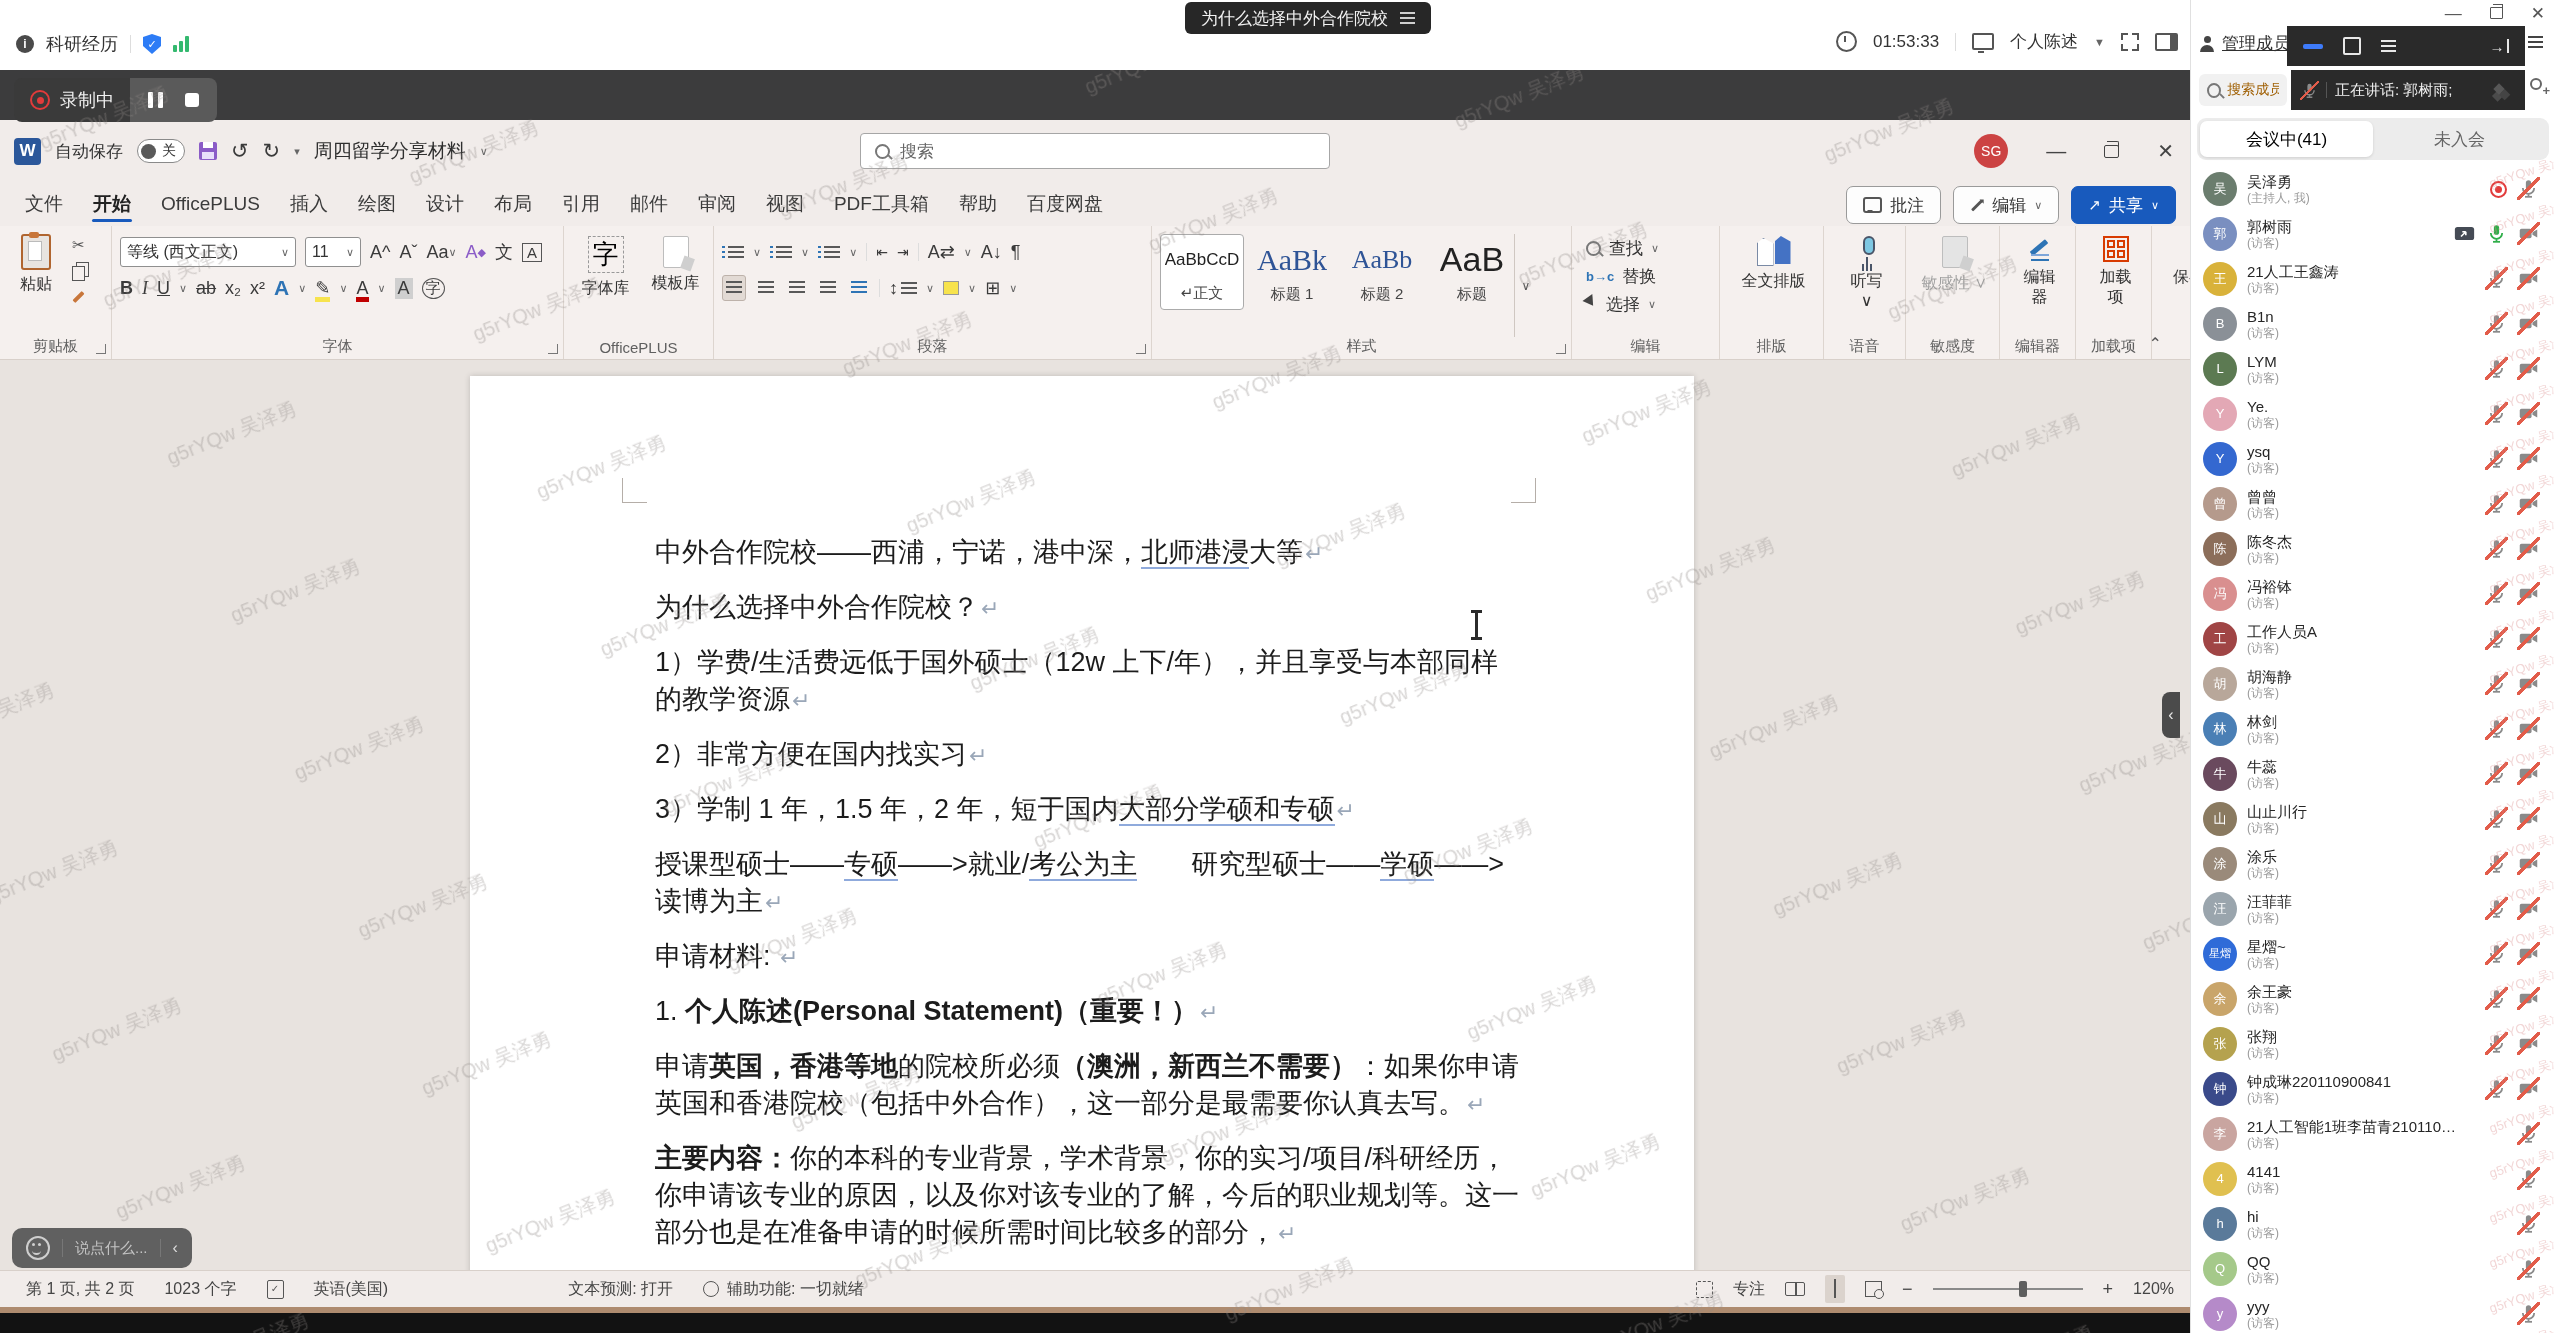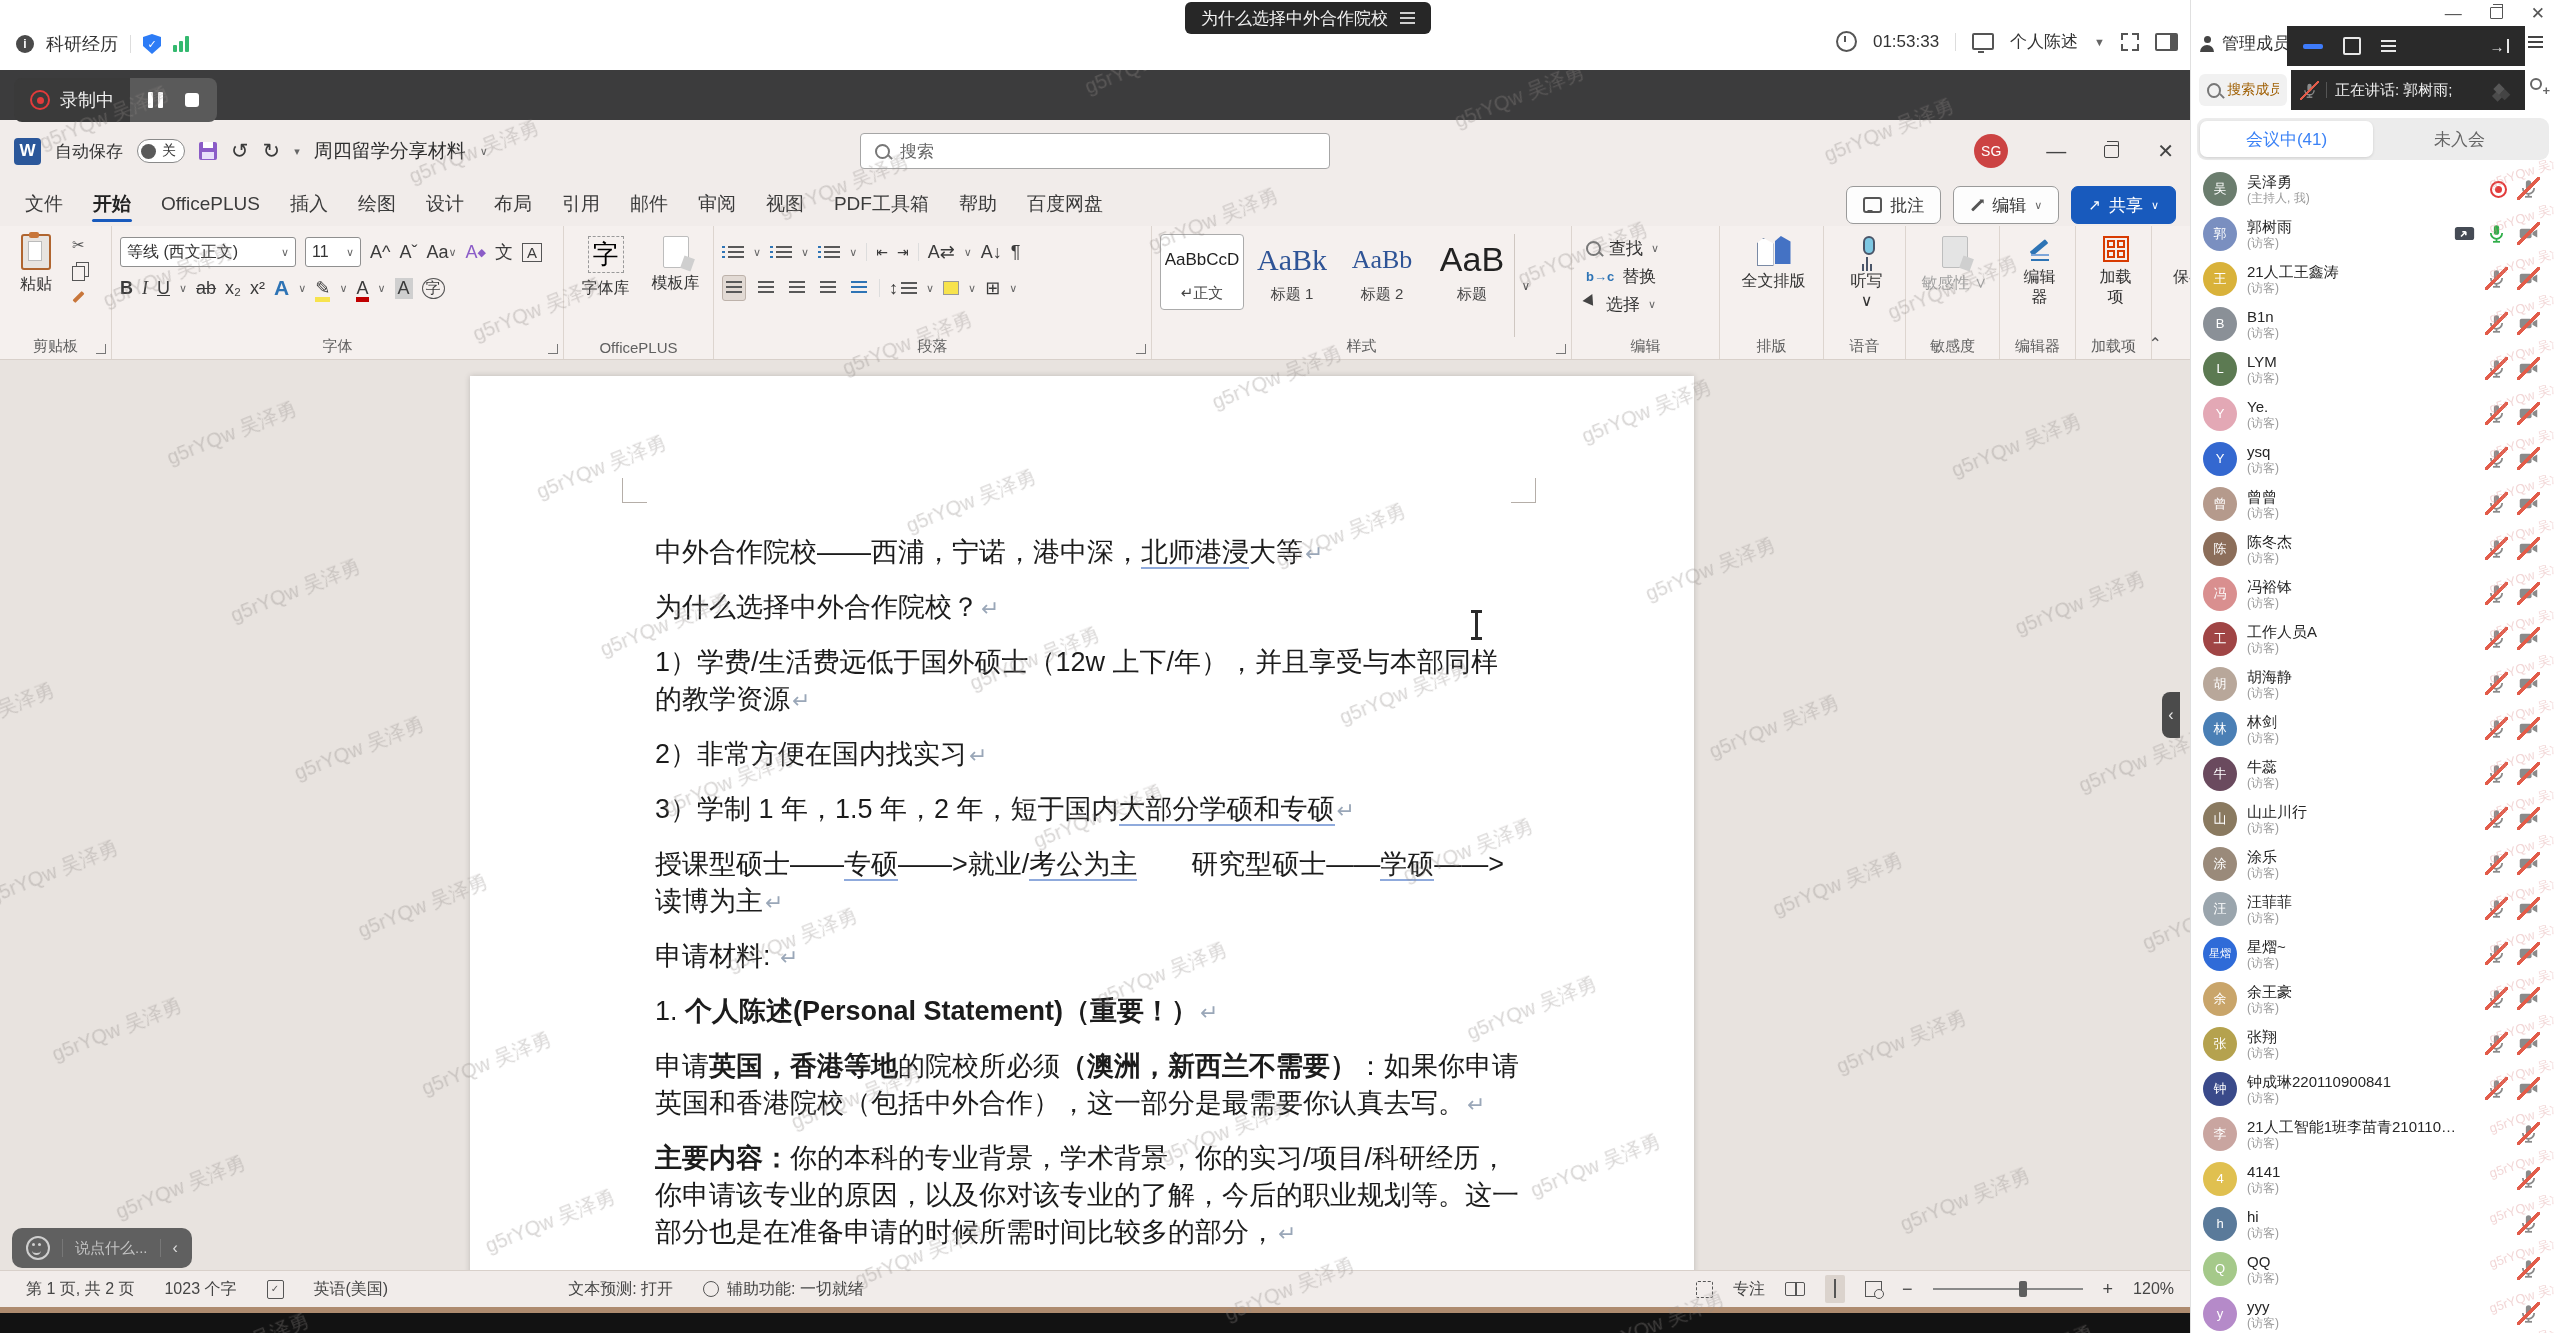--- a/index.html
+++ b/index.html
@@ -186,21 +186,21 @@
   .zoom-track{position:relative;width:150px;height:2px;background:#8a8a8a;}
   .zoom-handle{position:absolute;left:86px;top:-7px;width:8px;height:16px;background:#5f5f5f;border-radius:2px;}
   .zoom-sign{font-size:18px;color:#444;}
   #wd-tan{height:6px;background:#AE8B6F;}
   
   #panel{position:absolute;left:2190px;top:0;width:364px;height:1333px;background:#fff;border-left:1px solid #e0e0e0;z-index:50;}
   .os-ctrls{position:absolute;top:2px;right:10px;display:flex;gap:28px;align-items:center;height:22px;z-index:5;}
   .os-ctrls .winbtn{font-size:17px;color:#555;}
   .os-restore{width:11px;height:10px;border:1.5px solid #555;border-radius:1px;position:relative;}
   .os-restore::before{content:"";position:absolute;left:2px;top:-4px;width:9px;height:8px;border:1.5px solid #555;border-left:none;border-bottom:none;}
-  .p-manage{position:absolute;left:8px;top:32px;display:flex;align-items:center;gap:7px;font-size:17px;color:#2f2f2f;}
+  .p-manage{position:absolute;left:8px;top:32px;display:flex;align-items:center;gap:7px;font-size:17px;color:#2f2f2f;text-decoration:underline;}
   .person-ic{width:16px;height:16px;position:relative;}
   .person-ic::before{content:"";position:absolute;left:4.5px;top:0;width:7px;height:7px;border-radius:50%;background:#444;}
   .person-ic::after{content:"";position:absolute;left:1px;bottom:0;width:14px;height:7px;border-radius:7px 7px 0 0;background:#444;}
   .p-darkbar{position:absolute;left:96px;top:26px;width:238px;height:40px;background:#2a2a2a;display:flex;align-items:center;gap:20px;padding:0 16px;box-sizing:border-box;}
   .mini-min{width:20px;height:5px;background:#3E7BFA;border-radius:2px;}
   .mini-sq{width:14px;height:14px;border:2px solid #e8e8e8;border-radius:2px;}
   .p-darkbar .bars3{color:#e8e8e8;}
   .dock-ic{margin-left:auto;display:flex;align-items:center;gap:2px;color:#e8e8e8;}
   .dock-ic .arr{font-size:15px;}
   .dock-ic .bar{width:2.5px;height:14px;background:#e8e8e8;}
@@ -210,21 +210,21 @@
   .p-speak{position:absolute;left:100px;top:70px;width:234px;height:40px;background:#2a2a2a;display:flex;align-items:center;gap:8px;padding:0 10px;box-sizing:border-box;}
   .p-speak .txt{color:#f0f0f0;font-size:15px;white-space:nowrap;}
   .p-speak .vdiv{background:#555;height:16px;}
   .diamonds{margin-left:auto;width:22px;height:18px;position:relative;opacity:.7;}
   .diamonds::before{content:"";position:absolute;left:2px;top:4px;width:8px;height:8px;background:#6a6a6a;transform:rotate(45deg);box-shadow:8px 0 0 #4f4f4f,4px 6px 0 #5a5a5a;}
   .padd-ic{position:absolute;right:8px;top:78px;width:20px;height:18px;}
   .padd-ic::before{content:"";position:absolute;left:3px;top:0;width:8px;height:8px;border-radius:50%;border:2px solid #666;}
   .padd-ic::after{content:"+";position:absolute;right:-3px;bottom:-2px;color:#666;font-size:13px;font-weight:bold;}
   .p-tabs{position:absolute;left:6px;top:118px;width:352px;height:42px;background:#ececec;border-radius:9px;display:flex;padding:3px;box-sizing:border-box;}
   .p-tab{flex:1;display:flex;align-items:center;justify-content:center;font-size:17px;color:#666;border-radius:7px;}
-  .p-tab.active{background:#fff;color:#3b82f6;box-shadow:0 1px 3px rgba(0,0,0,.12);}
+  .p-tab.active{background:#fff;color:#000000;box-shadow:0 1px 3px rgba(0,0,0,.12);}
   #member-list{position:absolute;left:0;top:166px;right:0;bottom:0;overflow:hidden;}
   .m-row{height:45px;display:flex;align-items:center;padding:0 12px 0 12px;}
   .m-avatar{width:34px;height:34px;border-radius:50%;color:#fff;font-size:13px;display:flex;align-items:center;justify-content:center;flex-shrink:0;overflow:hidden;}
   .m-texts{margin-left:10px;display:flex;flex-direction:column;justify-content:center;max-width:215px;}
   .m-name{font-size:15px;color:#262626;white-space:nowrap;overflow:hidden;text-overflow:ellipsis;line-height:19px;}
   .m-role{font-size:12px;color:#9a9a9a;line-height:15px;}
   .m-icons{margin-left:auto;display:flex;align-items:center;gap:11px;padding-right:4px;}
   .st-ic{position:relative;width:21px;height:21px;display:inline-block;}
   .st-ic svg{width:100%;height:100%;display:block;}
   .mic.off,.cam{color:#8a8a8a;}

